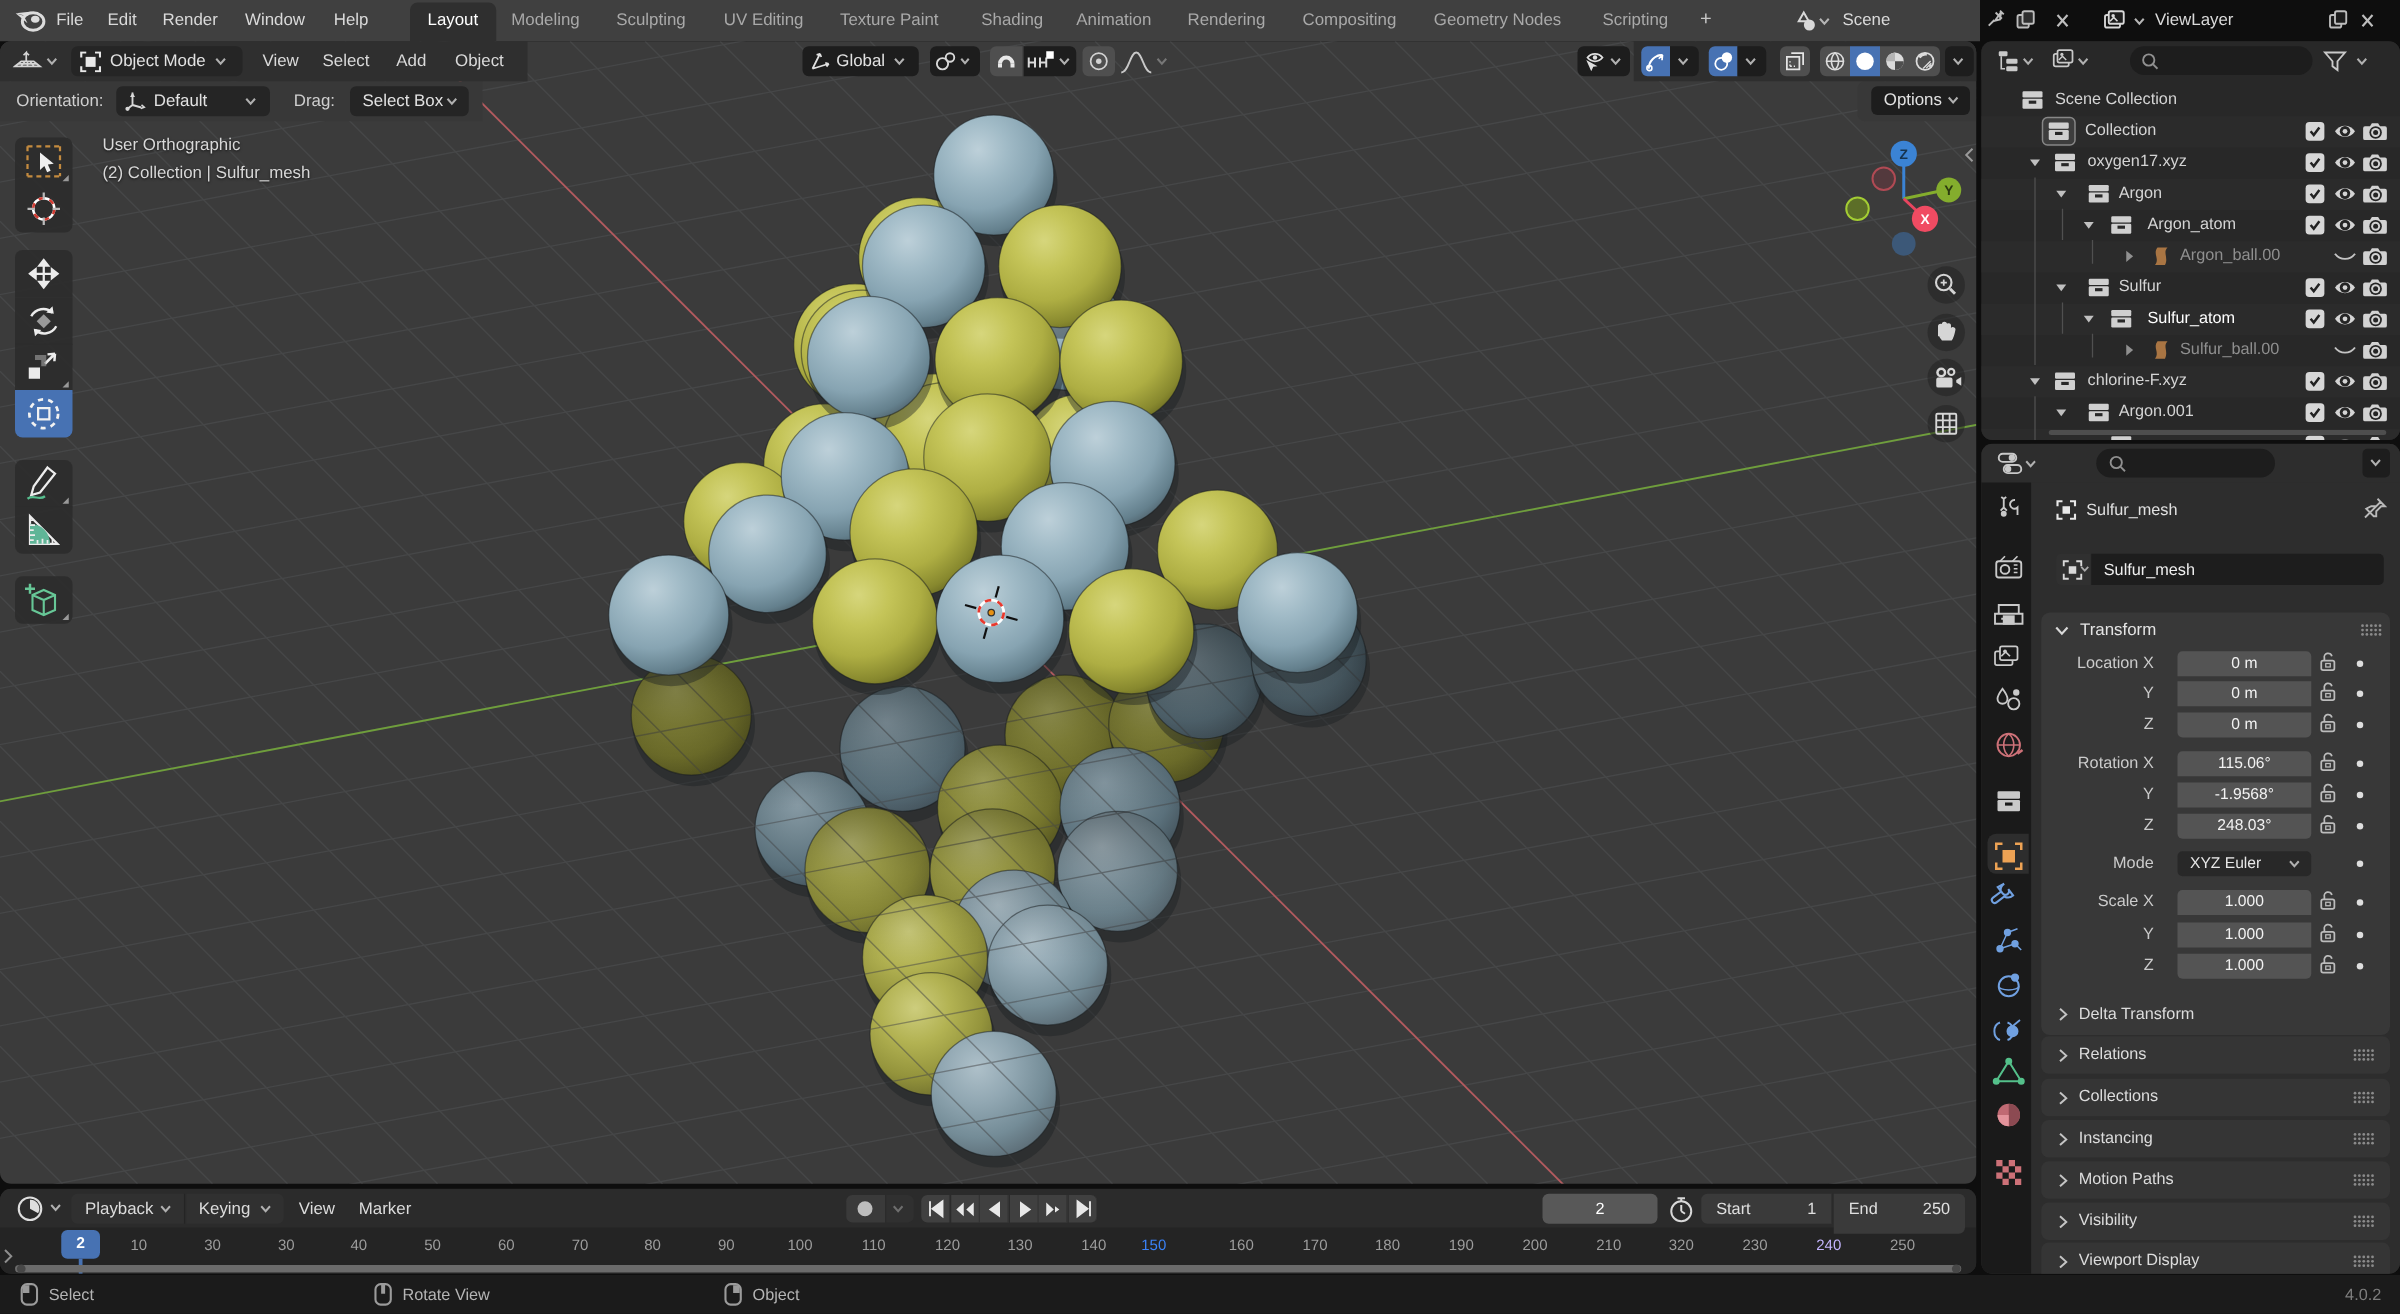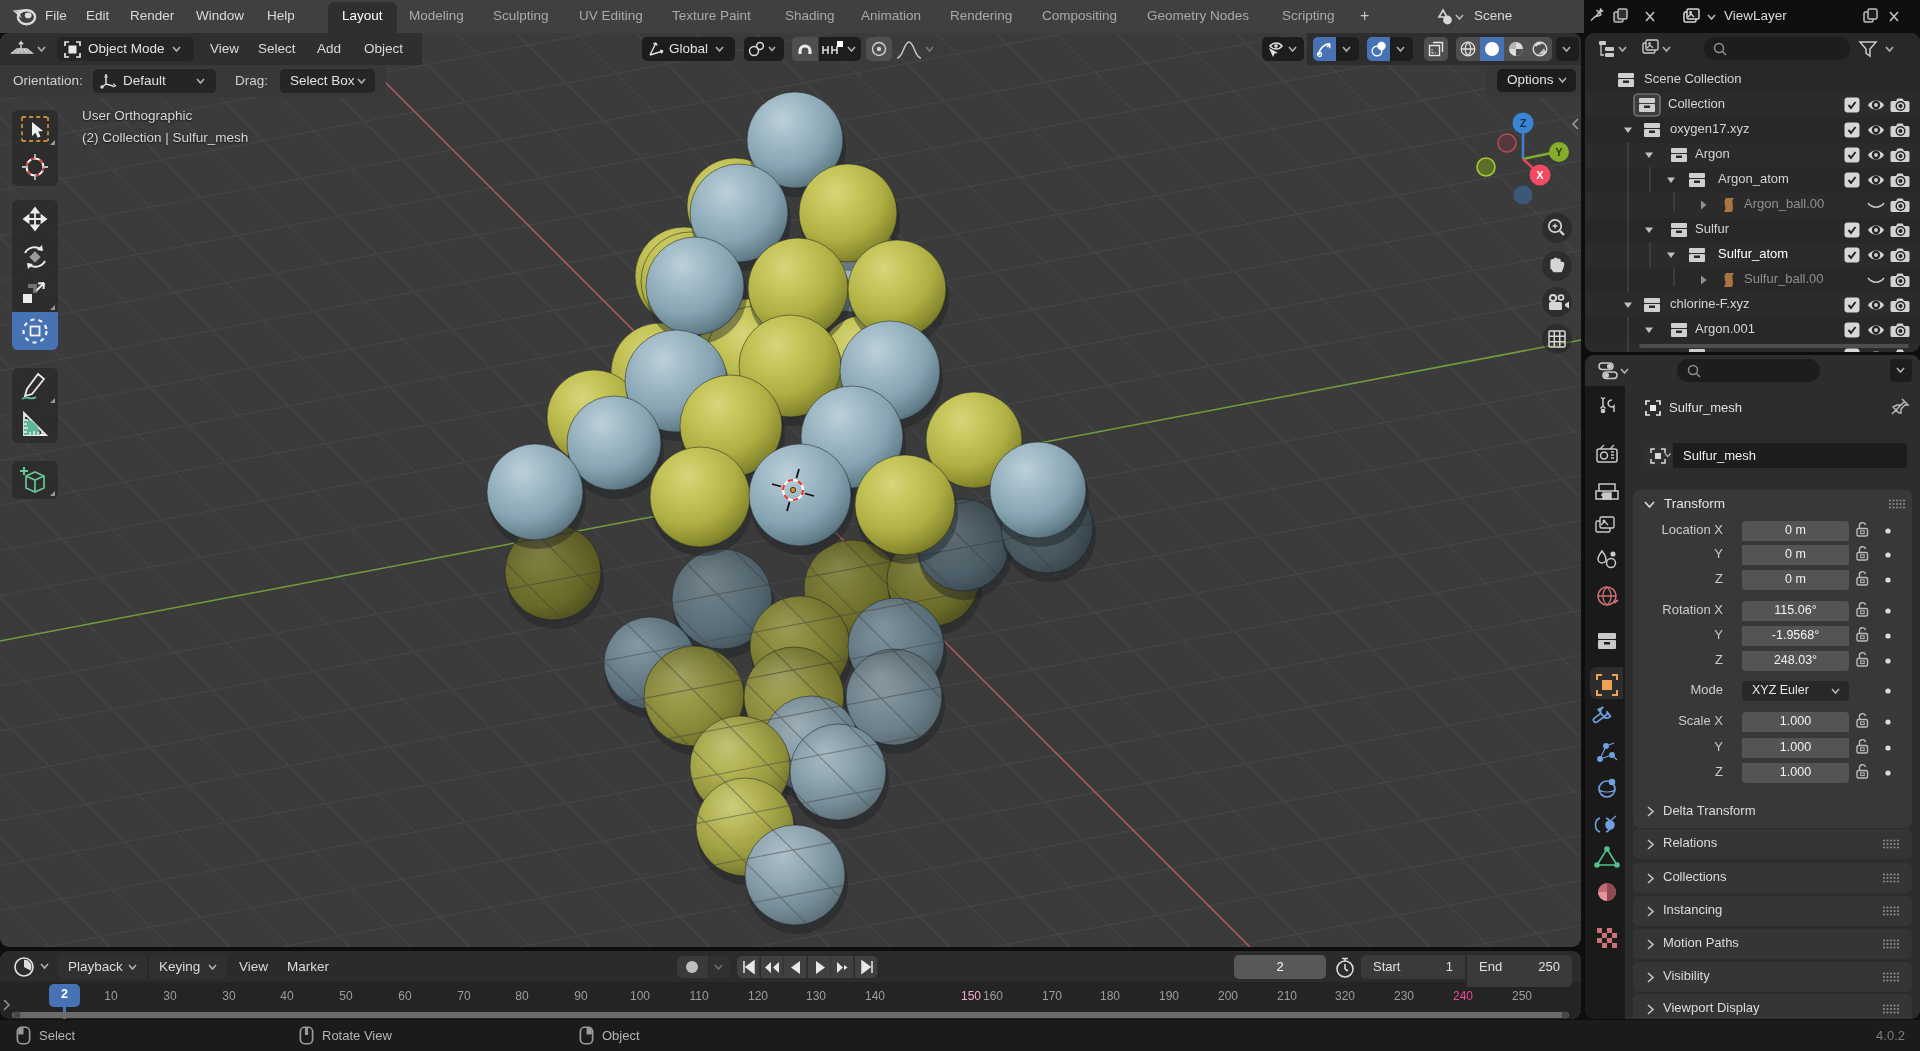--- a/index.html
+++ b/index.html
@@ -957,30 +957,30 @@
     <div class="abs" style="left:326px;top:38px;width:40px;text-align:center;color:#9d9d9d;font-size:12px">50</div>
     <div class="abs" style="left:385px;top:38px;width:40px;text-align:center;color:#9d9d9d;font-size:12px">60</div>
     <div class="abs" style="left:444px;top:38px;width:40px;text-align:center;color:#9d9d9d;font-size:12px">70</div>
     <div class="abs" style="left:502px;top:38px;width:40px;text-align:center;color:#9d9d9d;font-size:12px">80</div>
     <div class="abs" style="left:561px;top:38px;width:40px;text-align:center;color:#9d9d9d;font-size:12px">90</div>
     <div class="abs" style="left:620px;top:38px;width:40px;text-align:center;color:#9d9d9d;font-size:12px">100</div>
     <div class="abs" style="left:679px;top:38px;width:40px;text-align:center;color:#9d9d9d;font-size:12px">110</div>
     <div class="abs" style="left:738px;top:38px;width:40px;text-align:center;color:#9d9d9d;font-size:12px">120</div>
     <div class="abs" style="left:796px;top:38px;width:40px;text-align:center;color:#9d9d9d;font-size:12px">130</div>
     <div class="abs" style="left:855px;top:38px;width:40px;text-align:center;color:#9d9d9d;font-size:12px">140</div>
-    <div class="abs" style="left:941px;top:38px;width:40px;text-align:right;color:#f9a8d4;font-size:12px">150</div>
+    <div class="abs" style="left:903px;top:38px;width:40px;text-align:center;color:#3b82f6;font-size:12px">150</div>
     <div class="abs" style="left:973px;top:38px;width:40px;text-align:center;color:#9d9d9d;font-size:12px">160</div>
     <div class="abs" style="left:1032px;top:38px;width:40px;text-align:center;color:#9d9d9d;font-size:12px">170</div>
     <div class="abs" style="left:1090px;top:38px;width:40px;text-align:center;color:#9d9d9d;font-size:12px">180</div>
     <div class="abs" style="left:1149px;top:38px;width:40px;text-align:center;color:#9d9d9d;font-size:12px">190</div>
     <div class="abs" style="left:1208px;top:38px;width:40px;text-align:center;color:#9d9d9d;font-size:12px">200</div>
     <div class="abs" style="left:1267px;top:38px;width:40px;text-align:center;color:#9d9d9d;font-size:12px">210</div>
     <div class="abs" style="left:1325px;top:38px;width:40px;text-align:center;color:#9d9d9d;font-size:12px">320</div>
     <div class="abs" style="left:1384px;top:38px;width:40px;text-align:center;color:#9d9d9d;font-size:12px">230</div>
-    <div class="abs" style="left:1443px;top:38px;width:40px;text-align:center;color:#ec4899;font-size:12px">240</div>
+    <div class="abs" style="left:1443px;top:38px;width:40px;text-align:center;color:#c4b5fd;font-size:12px">240</div>
     <div class="abs" style="left:1502px;top:38px;width:40px;text-align:center;color:#9d9d9d;font-size:12px">250</div>
 <div class="abs" style="left:49px;top:33px;width:31px;height:23px;background:#4772b3;border-radius:5px;color:#fff;font-size:12.5px;font-weight:bold;text-align:center;padding-top:3px">2</div>
 <div class="abs" style="left:63px;top:56px;width:2.5px;height:12px;background:#4772b3"></div>
 <div class="abs" style="left:12px;top:61px;width:1557px;height:6px;background:#6b6b6b;border-radius:3px"></div>
 <svg class="abs" style="left:12px;top:60px" width="1560" height="8">
       <circle cx="5" cy="4" r="3.5" fill="#474747"></circle>
       <circle cx="1553" cy="4" r="3.5" fill="#474747"></circle>
     </svg>
 <svg class="abs" style="left:1px;top:47px" width="10" height="14">
       <path d="M3,2 l5,5 l-5,5" stroke="#8e8e8e" stroke-width="1.6" fill="none"></path>

